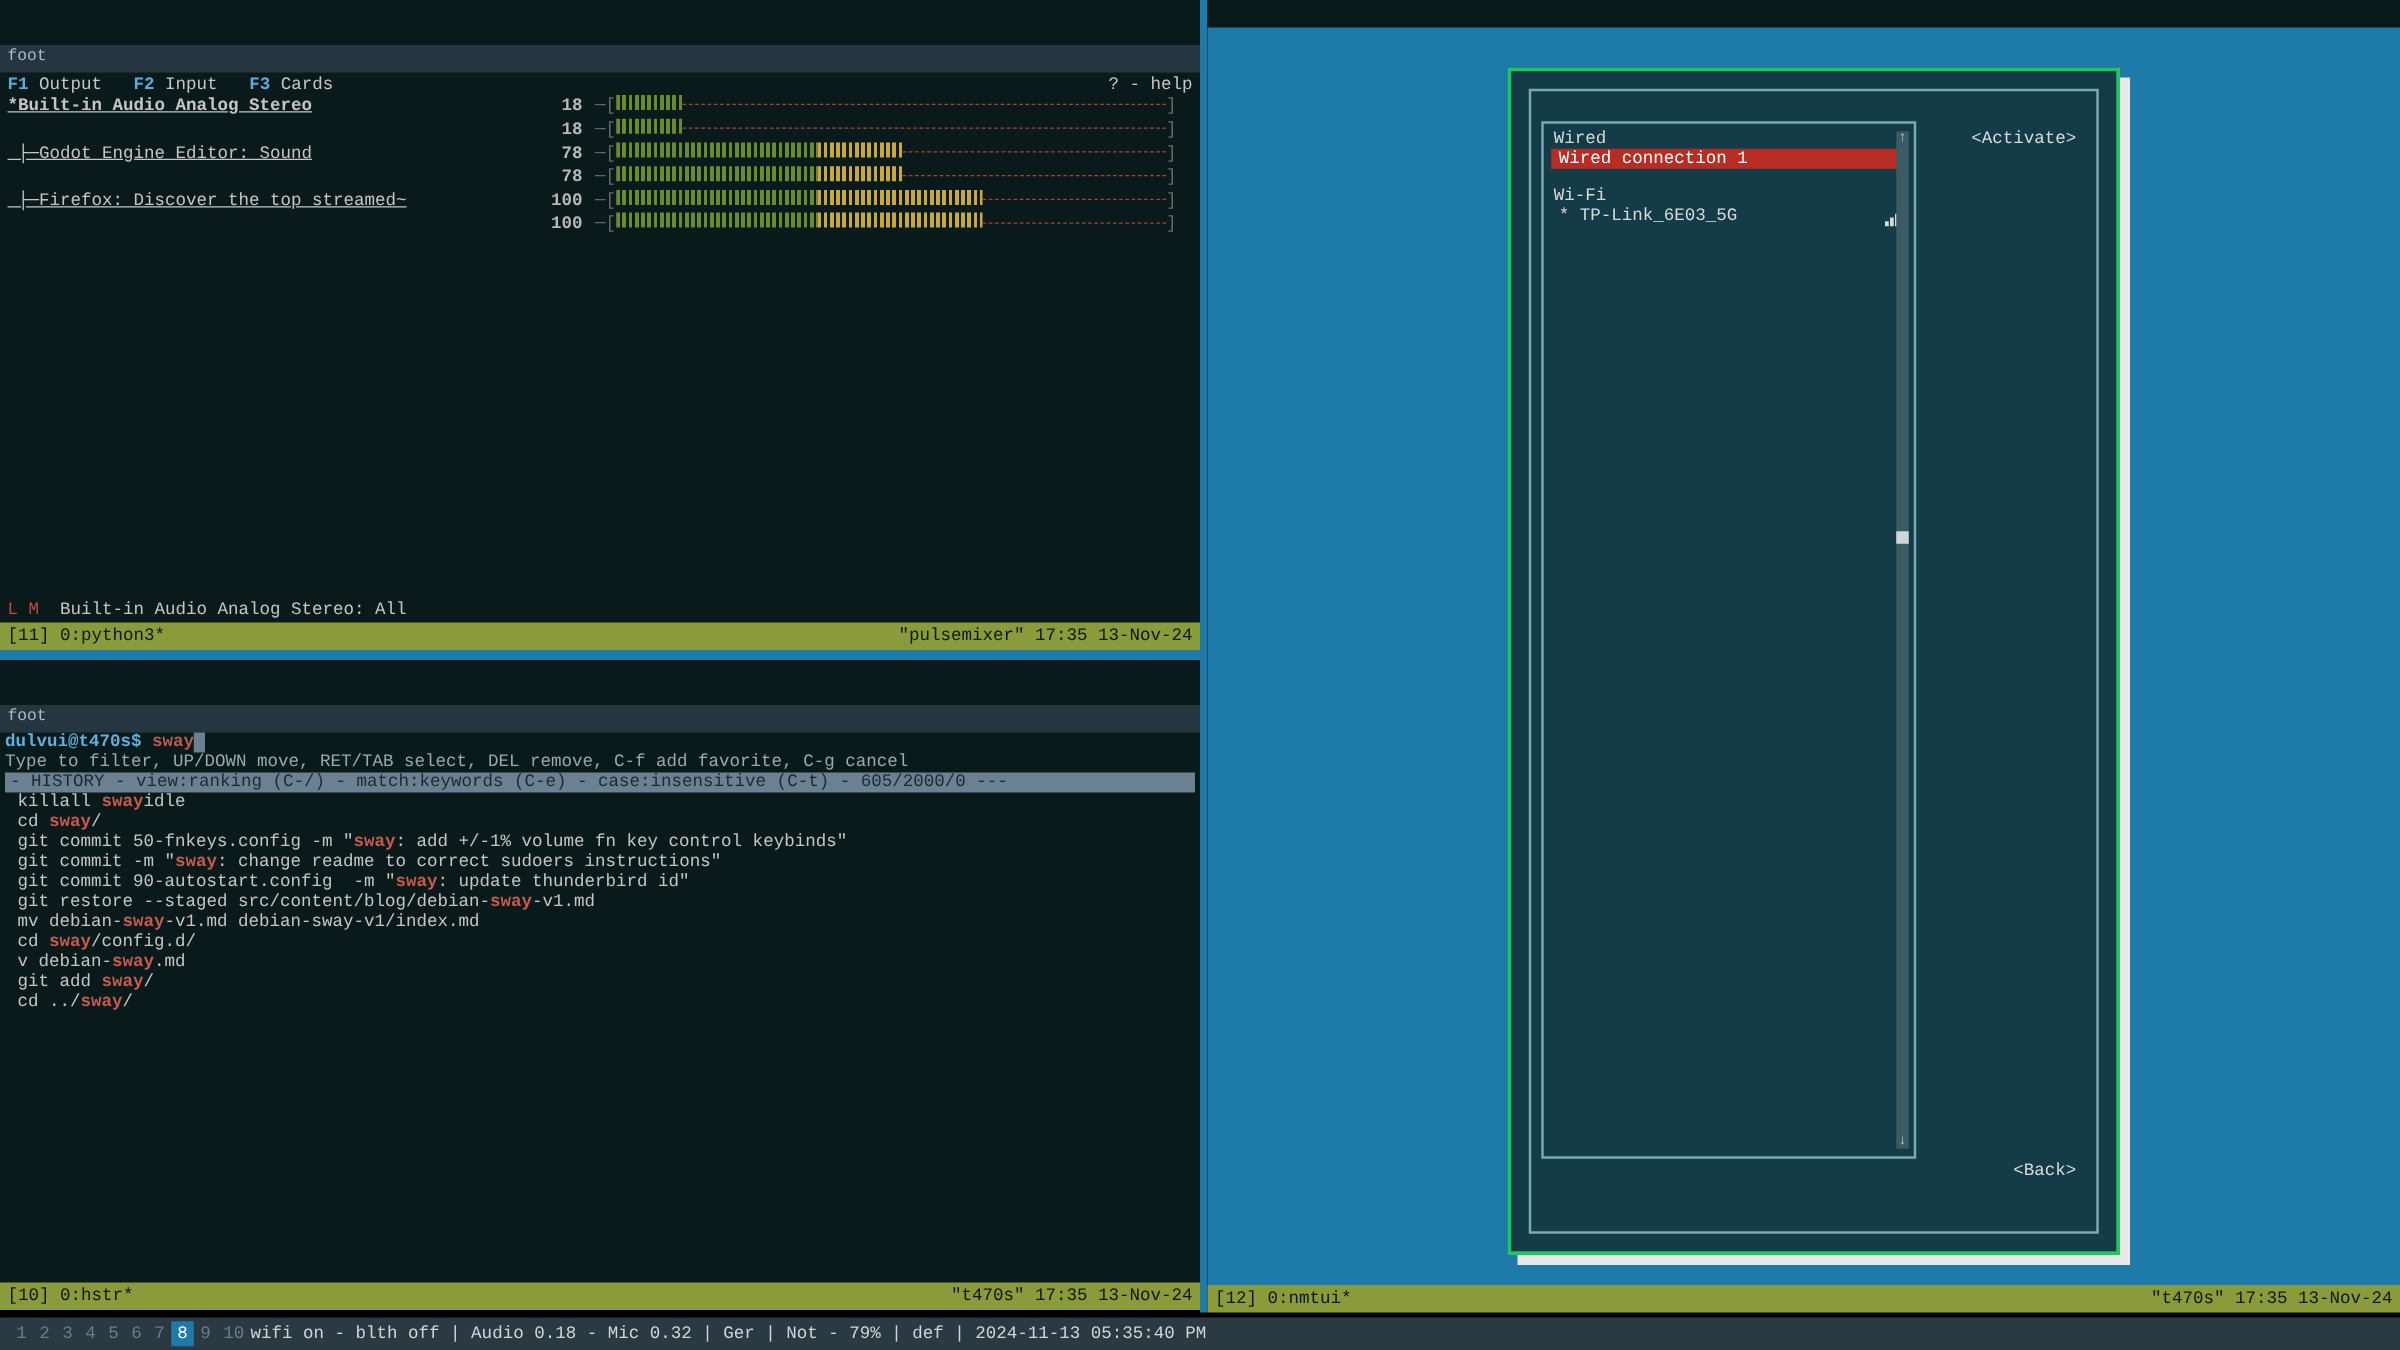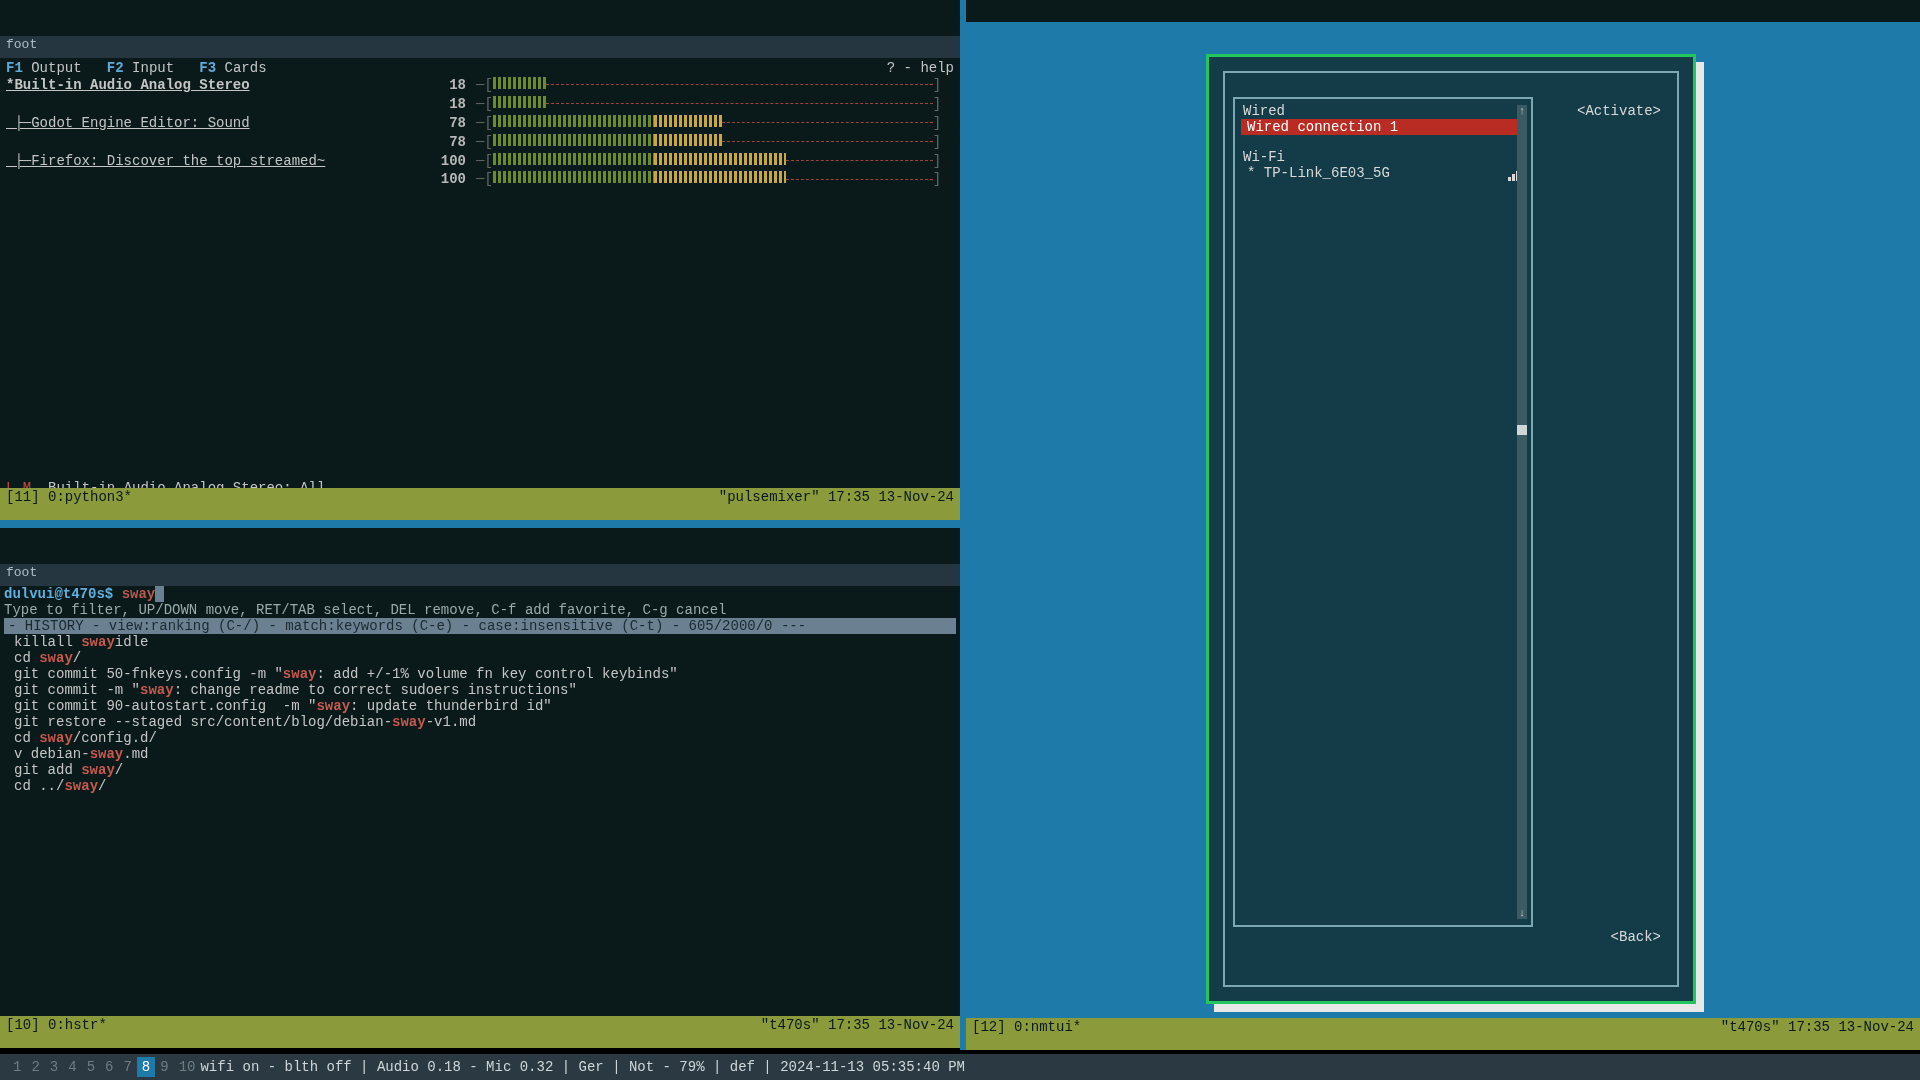--- a/index.html
+++ b/index.html
@@ -29,25 +29,26 @@
     color: #aebdc5;
     height: 22px;
     padding: 1px 6px;
     font-size: 13px;
     margin-top: 36px;
   }
 
   .tmux-status {
     background: #8b9a3a;
     color: #0a1a1a;
-    height: 32px;
+    height: 22px;
     font-size: 14px;
     padding: 1px 6px;
     display: flex;
     justify-content: space-between;
+    align-items: center;
     position: absolute;
     bottom: 0;
     left: 0;
     right: 0;
   }
   .tmux-status .left, .tmux-status .right { white-space: nowrap; }
 
   
   #pm-header { color: #c5c5c5; padding: 2px 6px 0 6px; }
   #pm-header .key { color: #5faad8; font-weight: bold; }
@@ -231,20 +232,21 @@
     </div>
     <div class="hint-line">Type to filter, UP/DOWN move, RET/TAB select, DEL remove, C-f add favorite, C-g cancel</div>
     <div class="hist-banner">- HISTORY - view:ranking (C-/) - match:keywords (C-e) - case:insensitive (C-t) - 605/2000/0 ---</div>
     <div id="hstr-lines">
         <div class="hist-line"><span>killall </span><span class="match">sway</span><span>idle</span></div>
         <div class="hist-line"><span>cd </span><span class="match">sway</span><span>/</span></div>
         <div class="hist-line"><span>git commit 50-fnkeys.config -m "</span><span class="match">sway</span><span>: add +/-1% volume fn key control keybinds"</span></div>
         <div class="hist-line"><span>git commit -m "</span><span class="match">sway</span><span>: change readme to correct sudoers instructions"</span></div>
         <div class="hist-line"><span>git commit 90-autostart.config  -m "</span><span class="match">sway</span><span>: update thunderbird id"</span></div>
         <div class="hist-line"><span>git restore --staged src/content/blog/debian-</span><span class="match">sway</span><span>-v1.md</span></div>
+        <div class="hist-line"><span>mv debian-</span><span class="match">sway</span><span>-v1.md debian-sway-v1/index.md</span></div>
         <div class="hist-line"><span>cd </span><span class="match">sway</span><span>/config.d/</span></div>
         <div class="hist-line"><span>v debian-</span><span class="match">sway</span><span>.md</span></div>
         <div class="hist-line"><span>git add </span><span class="match">sway</span><span>/</span></div>
         <div class="hist-line"><span>cd ../</span><span class="match">sway</span><span>/</span></div>
       </div>
   </div>
 
   <div class="tmux-status">
     <span class="left">[10] 0:hstr*</span>
     <span class="right">"t470s" 17:35 13-Nov-24</span>

